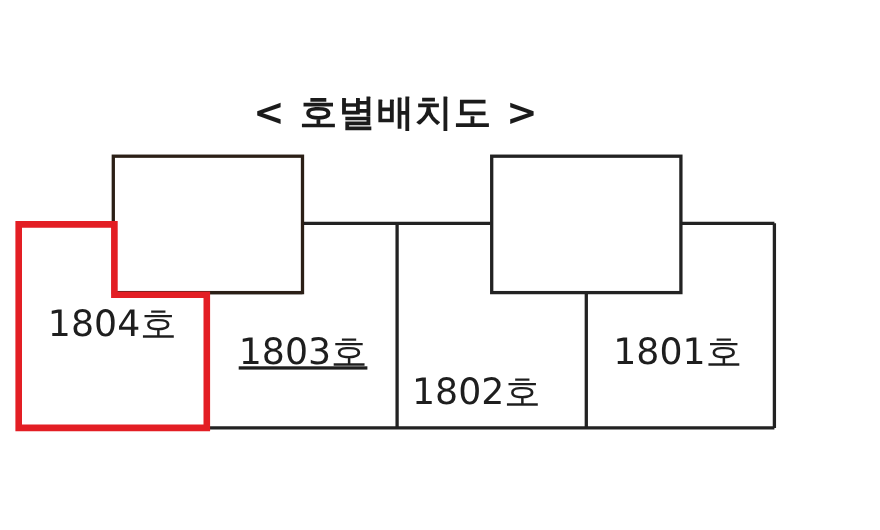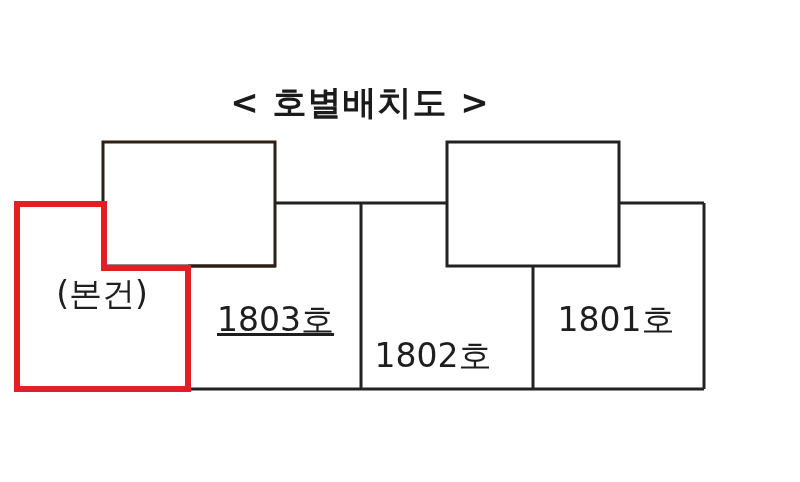--- a/index.html
+++ b/index.html
@@ -50,20 +50,20 @@
   </g>
 
   <rect x="103" y="142" width="172" height="124" fill="none" stroke="#2b1f16" stroke-width="3"></rect>
 
   <rect x="447" y="142" width="172" height="124" fill="none" stroke="#222222" stroke-width="3"></rect>
 
   <polygon points="17,204 104,204 104,268 188,268 188,389 17,389" fill="none" stroke="#e31e24" stroke-width="6" stroke-linejoin="miter"></polygon>
 </svg>
 
 <div class="unit-label" style="left:22px; top:274px; width:160px;">
-  <div>(본건)</div>
+  <div>1804호</div>
 </div>
 
 <div class="unit-label" style="left:193px; top:300px; width:165px;text-decoration:underline;">1803호</div>
 
 <div class="unit-label" style="left:344px; top:300px; width:178px;margin-top:36px;">1802호</div>
 
 <div class="unit-label" style="left:536px; top:300px; width:160px;">1801호</div>
 
 </body></html>

